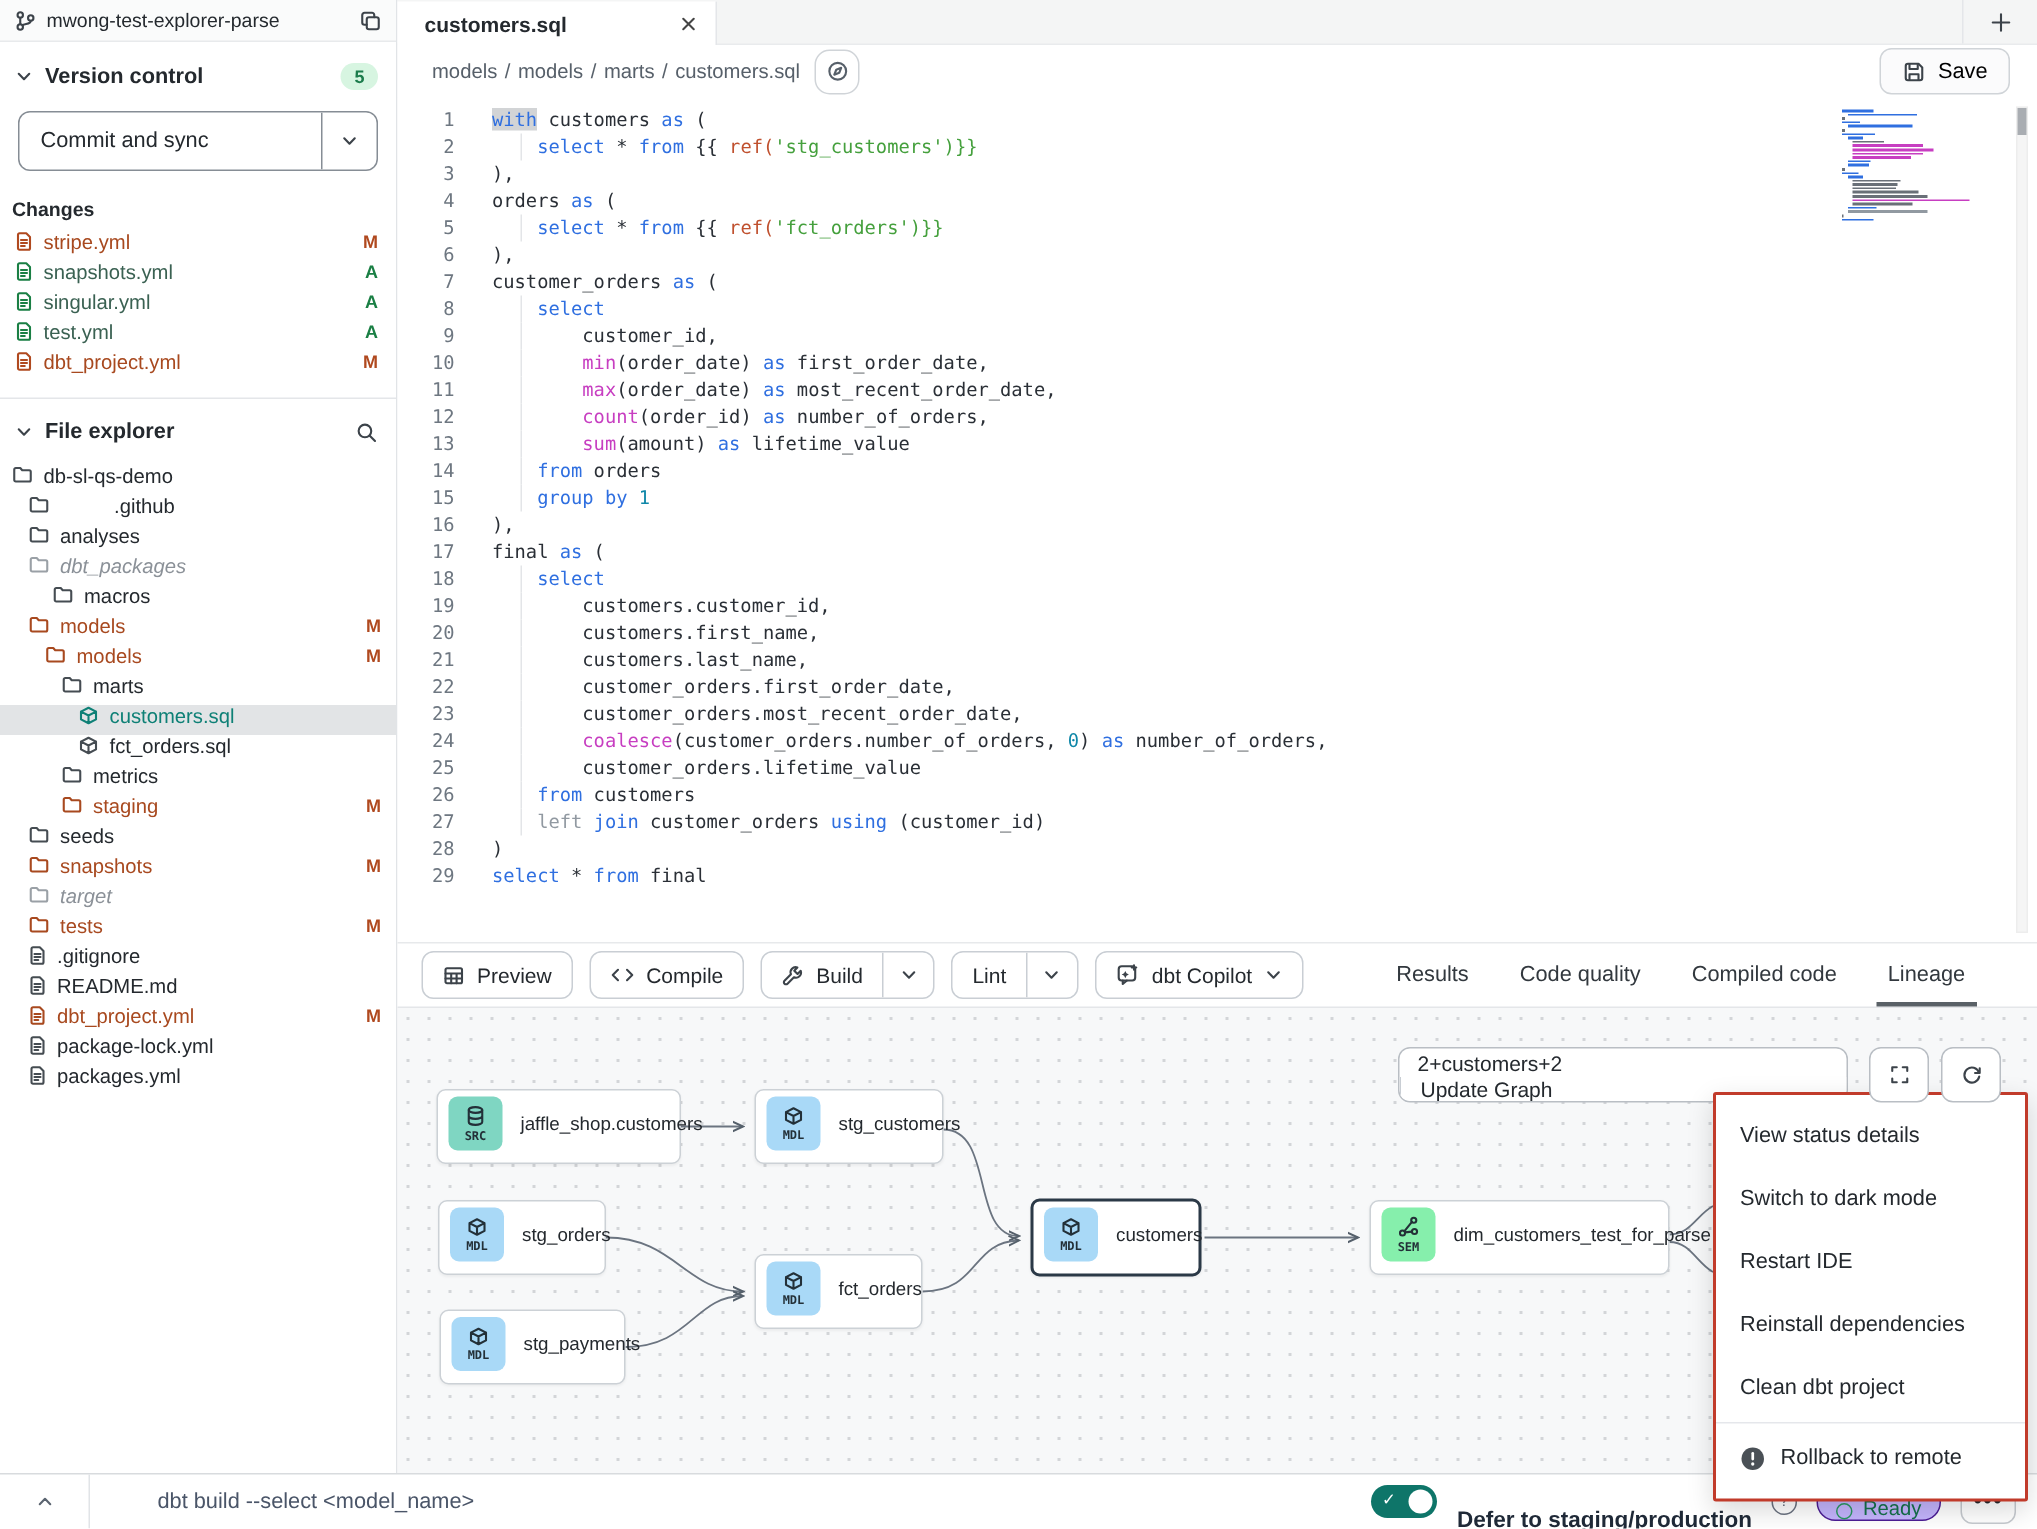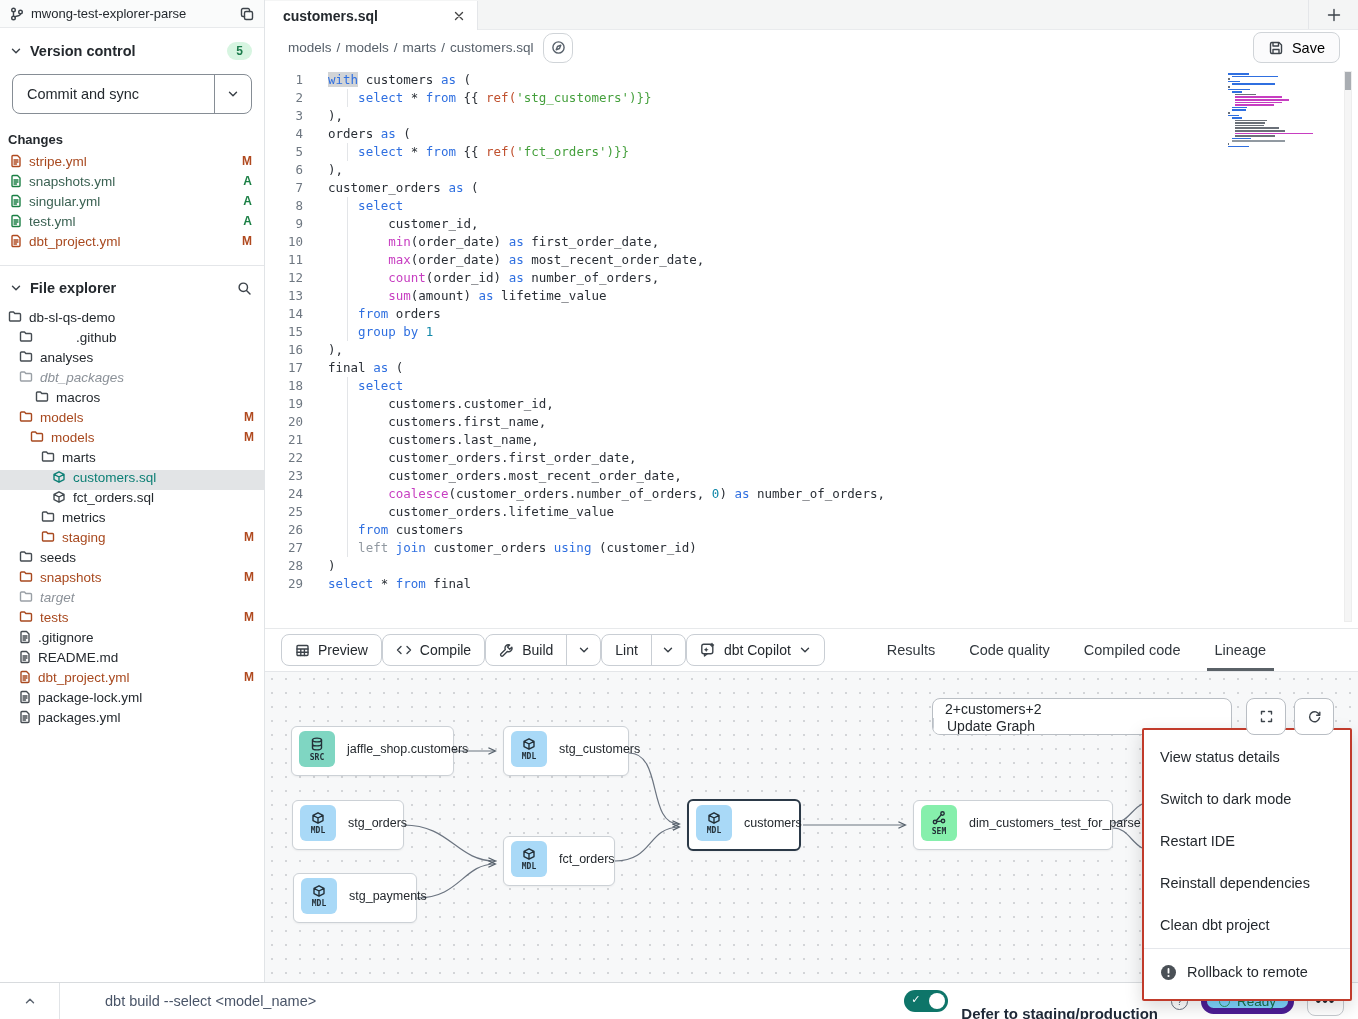--- a/index.html
+++ b/index.html
@@ -52,21 +52,21 @@
   .ct { margin-left:25px; white-space:pre; position:relative; }
   .ct.guide::before { content:""; position:absolute; left:19px; top:0; bottom:0; border-left:1px solid #e3e5e8; }
   .c-k{color:#2f6fe0;} .c-f{color:#c73ec1;} .c-s{color:#45a03d;} .c-r{color:#c0512f;} .c-n{color:#0f87a8;} .c-g{color:#9199a1;} .c-d{color:#2a2f36;}
   .selword { background:#d2d4d6; }
   .minimap { position:absolute; top:8px; right:50px; width:80px; }
   .mm-line { margin-bottom:1px; }
   .scrolltrack { position:absolute; top:6px; right:6px; bottom:6px; width:8px; background:#f5f5f5; border:1px solid #ededed; }
   .scrollthumb { position:absolute; top:0; left:0; right:0; height:18px; background:#a9adb2; }
 
   .actionrow { height:43px; display:flex; align-items:center; padding-left:16px; background:#fff; border-bottom:1px solid #e4e6e9; }
-  .tb-group { display:flex; align-items:center;justify-content:flex-end; }
+  .tb-group { display:flex; gap:11px; align-items:center;justify-content:flex-end; }
   .tb { height:32px; border:1px solid #c9ced4; border-radius:8px; background:#fff; display:flex; align-items:center; font-size:14px; color:#24292e; cursor:pointer; overflow:hidden; }
   .tb .seg { display:flex; align-items:center; gap:8px; padding:0 13px; height:100%; }
   .tb .ddseg { border-left:1px solid #c9ced4; width:34px; display:flex; align-items:center; justify-content:center; height:100%; }
   .ptabs { display:flex; gap:34px; margin-left:62px; height:100%; align-items:center; }
   .ptab { font-size:14.5px; color:#32383e; height:100%; display:flex; align-items:center; position:relative; cursor:pointer; }
   .ptab.active { font-weight:normal; }
   .ptab.active::after { content:""; position:absolute; left:-8px; right:-8px; bottom:0; height:3px; background:#5a6167; }
 
   
   .lineage { height:310px; position:relative; background:#f7f8f9;
@@ -89,21 +89,21 @@
   
   .statusbar { height:37px; border-top:1px solid #d8dbde; display:flex; align-items:center; background:#fff; }
   .sb-chev { width:60px; height:100%; display:flex; align-items:center; justify-content:center; border-right:1px solid #e1e4e7; cursor:pointer; color:#5b6470; }
   .cmd { flex:1; padding-left:45px; font-size:14.5px; color:#4a5568; }
   .sb-right { display:flex; align-items:center; gap:13px; padding-right:14px; }
   .toggle { width:44px; height:22px; border-radius:11px; background:#0e7569; position:relative; cursor:pointer; flex:none; }
   .toggle .knob { position:absolute; top:3px; right:3px; width:16px; height:16px; border-radius:50%; background:#fff; }
   .toggle .tick { position:absolute; left:7px; top:3px; color:#fff; font-size:11px; }
   .defer { font-weight:bold; font-size:15px; color:#1f2937;margin-top:24px; }
   .qhelp { width:17px; height:17px; border-radius:50%; border:1px solid #6b7280; color:#6b7280; font-size:11px; display:flex; align-items:center; justify-content:center; cursor:pointer; }
-  .ready { height:25px; border-radius:13px; background:#7dd3fc; border:6px solid #4c1d95; color:#15714b; font-size:13.5px; display:flex; align-items:center; gap:7px; padding:0 12px; }
+  .ready { height:25px; border-radius:13px; background:#c4b5fd; border:1px solid #4c1d95; color:#15714b; font-size:13.5px; display:flex; align-items:flex-end; gap:7px; padding:0 12px; }
   .ready .rc { width:11px; height:11px; border:1.5px solid #2a9963; border-radius:50%; }
   .dots-btn { width:37px; height:29px; border:1px solid #c6cacf; border-radius:8px; background:#fff; display:flex; align-items:center; justify-content:center; gap:2px; cursor:pointer; font-weight:bold; letter-spacing:1px; }
 </style>
 </head>
 <body>
 
 <div class="app">
   <aside class="sidebar">
     <div class="sb-head">
       <span class="icon" id="i-branch" style="color: rgb(60, 67, 74);">

